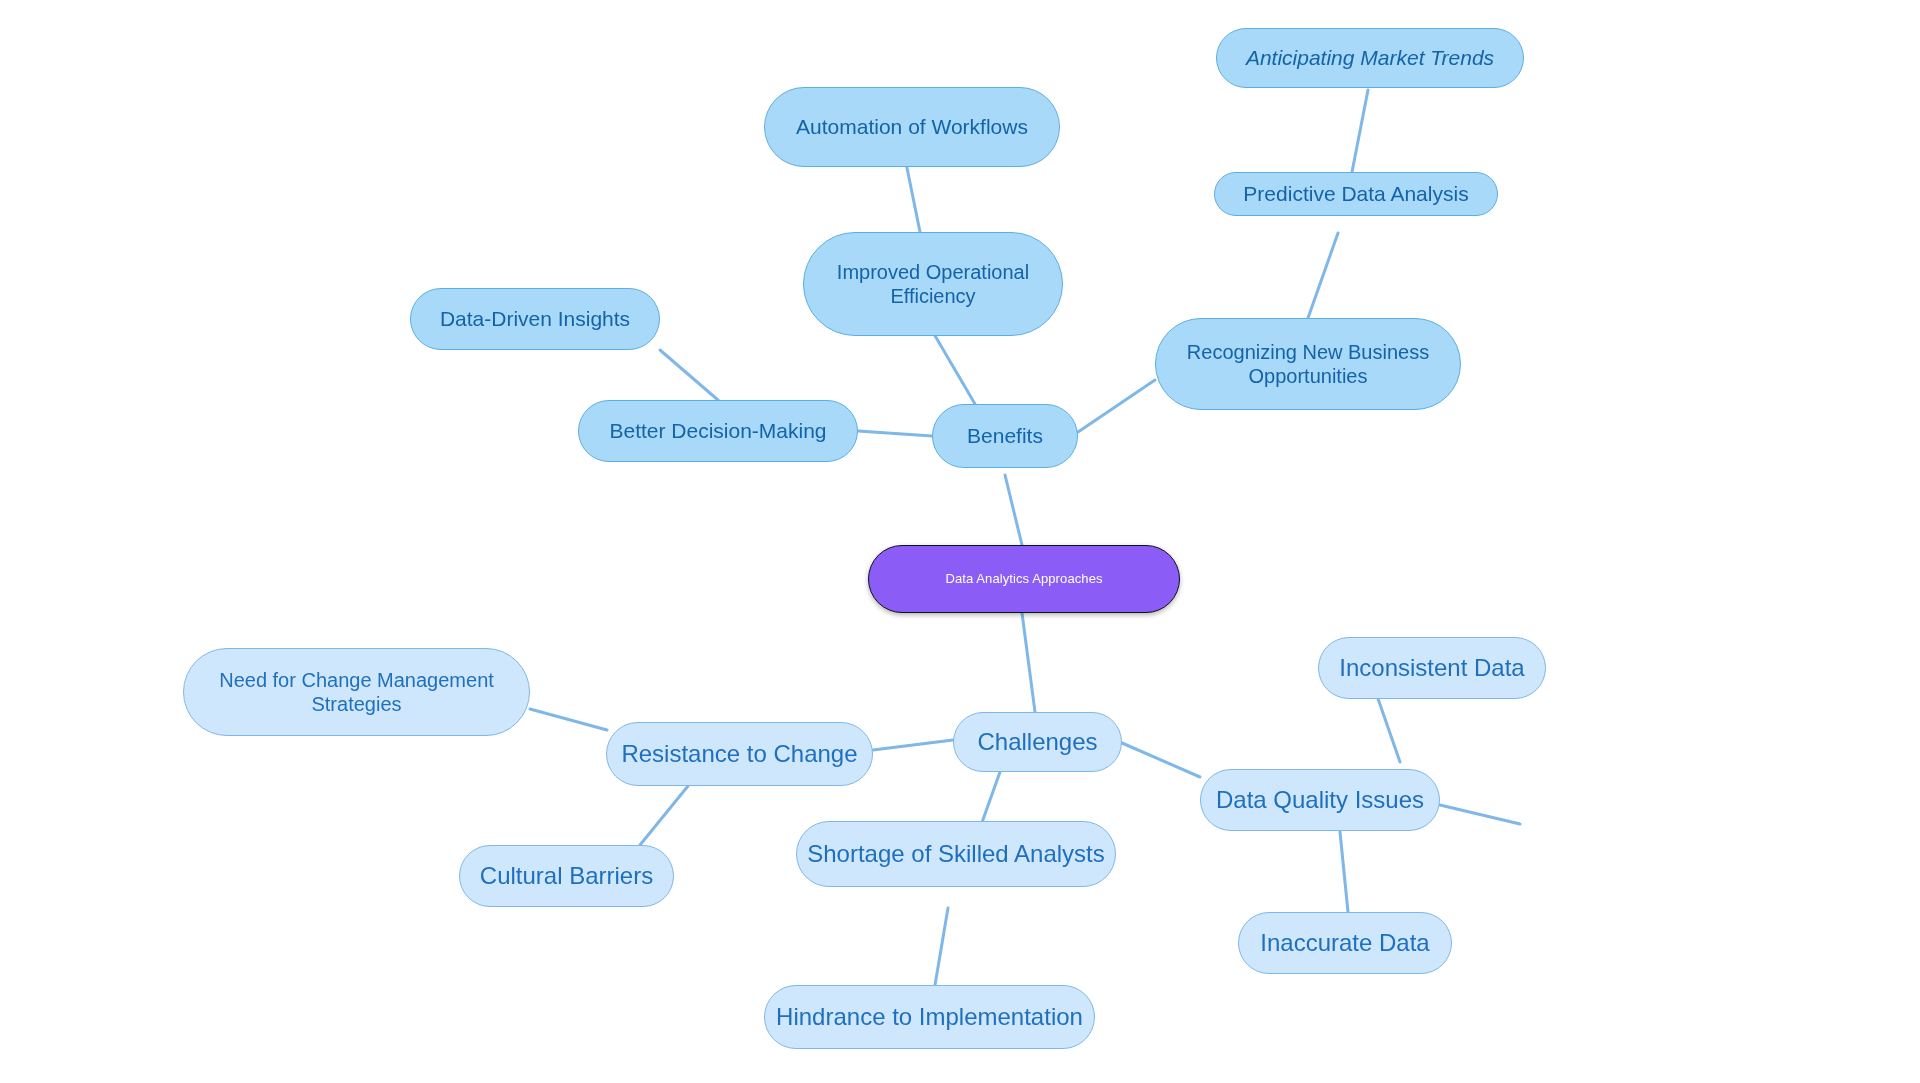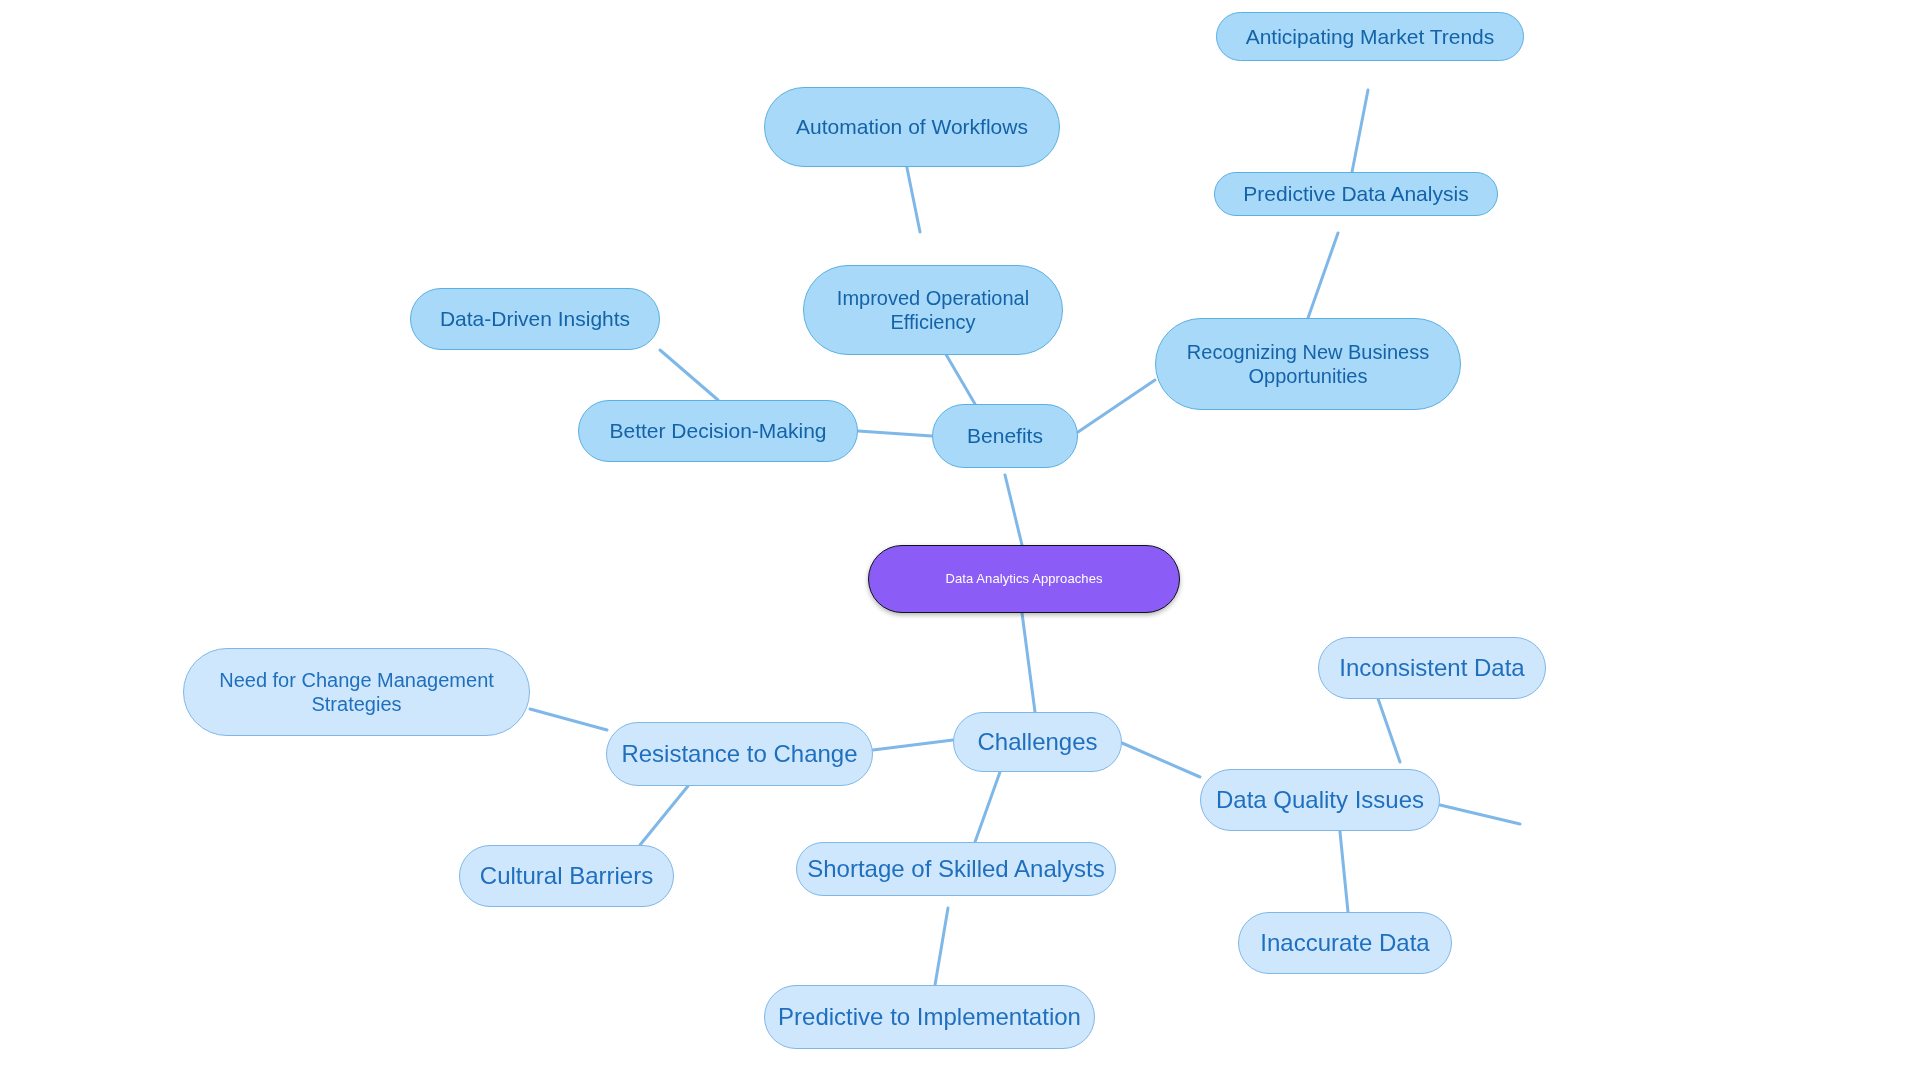--- a/index.html
+++ b/index.html
@@ -52,44 +52,44 @@
   </svg>
 
   <div class="node root" style="left:868px;top:545px;width:312px;height:68px;">Data Analytics Approaches</div>
 
   <div class="node branch-benefits" style="left:932px;top:404px;width:146px;height:64px;">Benefits</div>
 
   <div class="node branch-benefits" style="left:578px;top:400px;width:280px;height:62px;">Better Decision-Making</div>
 
   <div class="node branch-benefits" style="left:410px;top:288px;width:250px;height:62px;">Data-Driven Insights</div>
 
-  <div class="node branch-benefits two-line" style="left:803px;top:232px;width:260px;height:90px;margin-top:33px;">Improved Operational
+  <div class="node branch-benefits two-line" style="left:803px;top:232px;width:260px;height:104px;">Improved Operational
 Efficiency</div>
 
   <div class="node branch-benefits" style="left:764px;top:87px;width:296px;height:80px;">Automation of Workflows</div>
 
   <div class="node branch-benefits two-line" style="left:1155px;top:318px;width:306px;height:92px;">Recognizing New Business
 Opportunities</div>
 
   <div class="node branch-benefits" style="left:1214px;top:172px;width:284px;height:44px;">Predictive Data Analysis</div>
 
-  <div class="node branch-benefits" style="left:1216px;top:12px;width:308px;height:49px;">Anticipating Market Trends</div>
+  <div class="node branch-benefits" style="left:1216px;top:28px;width:308px;height:60px;font-style:italic;">Anticipating Market Trends</div>
 
   <div class="node branch-challenges" style="left:953px;top:712px;width:169px;height:60px;">Challenges</div>
 
   <div class="node branch-challenges" style="left:606px;top:722px;width:267px;height:64px;">Resistance to Change</div>
 
   <div class="node branch-challenges two-line" style="left:183px;top:648px;width:347px;height:88px;">Need for Change Management
 Strategies</div>
 
   <div class="node branch-challenges" style="left:459px;top:845px;width:215px;height:62px;">Cultural Barriers</div>
 
-  <div class="node branch-challenges" style="left:796px;top:842px;width:320px;height:54px;">Shortage of Skilled Analysts</div>
+  <div class="node branch-challenges" style="left:796px;top:821px;width:320px;height:66px;">Shortage of Skilled Analysts</div>
 
-  <div class="node branch-challenges" style="left:764px;top:985px;width:331px;height:64px;">Predictive to Implementation</div>
+  <div class="node branch-challenges" style="left:764px;top:985px;width:331px;height:64px;">Hindrance to Implementation</div>
 
   <div class="node branch-challenges" style="left:1200px;top:769px;width:240px;height:62px;">Data Quality Issues</div>
 
   <div class="node branch-challenges" style="left:1318px;top:637px;width:228px;height:62px;">Inconsistent Data</div>
 
 
   <div class="node branch-challenges" style="left:1238px;top:912px;width:214px;height:62px;">Inaccurate Data</div>
 
 </div>
 

